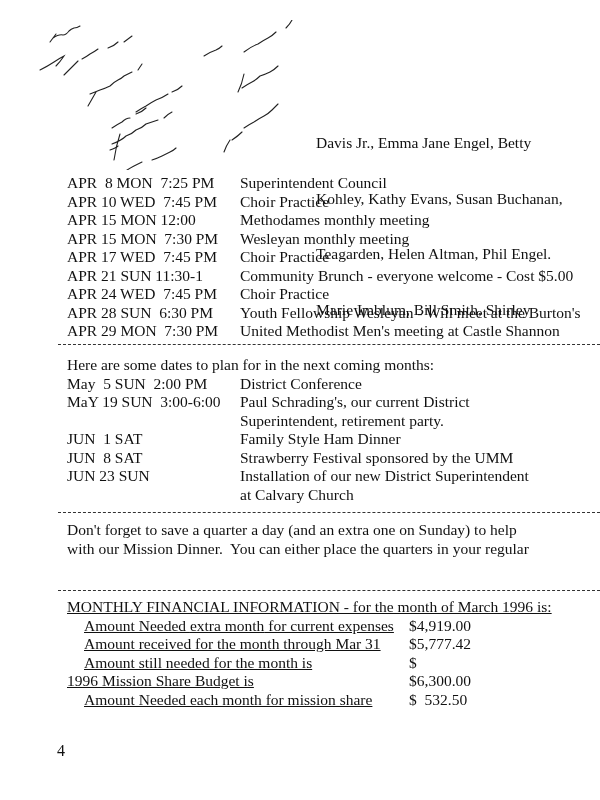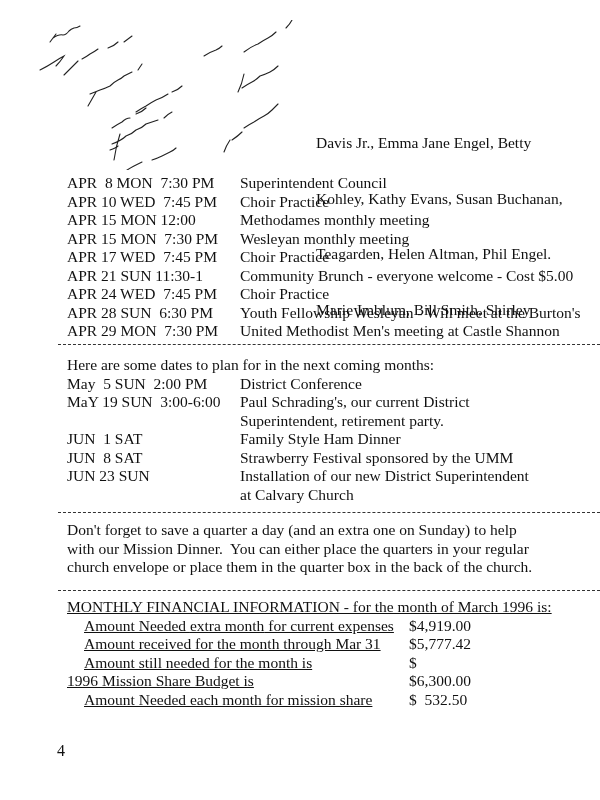--- a/index.html
+++ b/index.html
@@ -108,21 +108,21 @@
 
   <div class="names">
     <span class="ln">Davis Jr., Emma Jane Engel, Betty</span>
     <span class="ln">Kohley, Kathy Evans, Susan Buchanan,</span>
     <span class="ln">Teagarden, Helen Altman, Phil Engel.</span>
     <span class="ln">Marie Imblum, Bill Smith, Shirley</span>
   </div>
 
   <div class="sched apr">
     <div class="row">
-        <span class="c1" style="white-space:pre">APR  8 MON  7:30 PM</span>
+        <span class="c1" style="white-space:pre">APR  8 MON  7:25 PM</span>
         <span class="c2">Superintendent Council</span>
       </div>
     <div class="row">
         <span class="c1" style="white-space:pre">APR 10 WED  7:45 PM</span>
         <span class="c2">Choir Practice</span>
       </div>
     <div class="row">
         <span class="c1" style="white-space:pre">APR 15 MON 12:00</span>
         <span class="c2">Methodames monthly meeting</span>
       </div>
@@ -184,21 +184,20 @@
     <div class="row">
         <span class="c2">at Calvary Church</span>
       </div>
   </div>
 
   <div class="divider" style="top:512px"></div>
 
   <div class="note">
     <div>Don't forget to save a quarter a day (and an extra one on Sunday) to help</div>
     <div style="white-space:pre">with our Mission Dinner.  You can either place the quarters in your regular</div>
-    <div>church envelope or place them in the quarter box in the back of the church.</div>
   </div>
 
   <div class="divider" style="top:590px"></div>
 
   <div class="fin">
     <div class="row">
         <span class="lbl">MONTHLY FINANCIAL INFORMATION - for the month of March 1996 is:</span>
       </div>
     <div class="row">
       <span class="lbl indent"><span style="white-space:pre">Amount Needed </span><span class="underline">extra month</span><span style="white-space:pre"> for current expenses</span></span>

